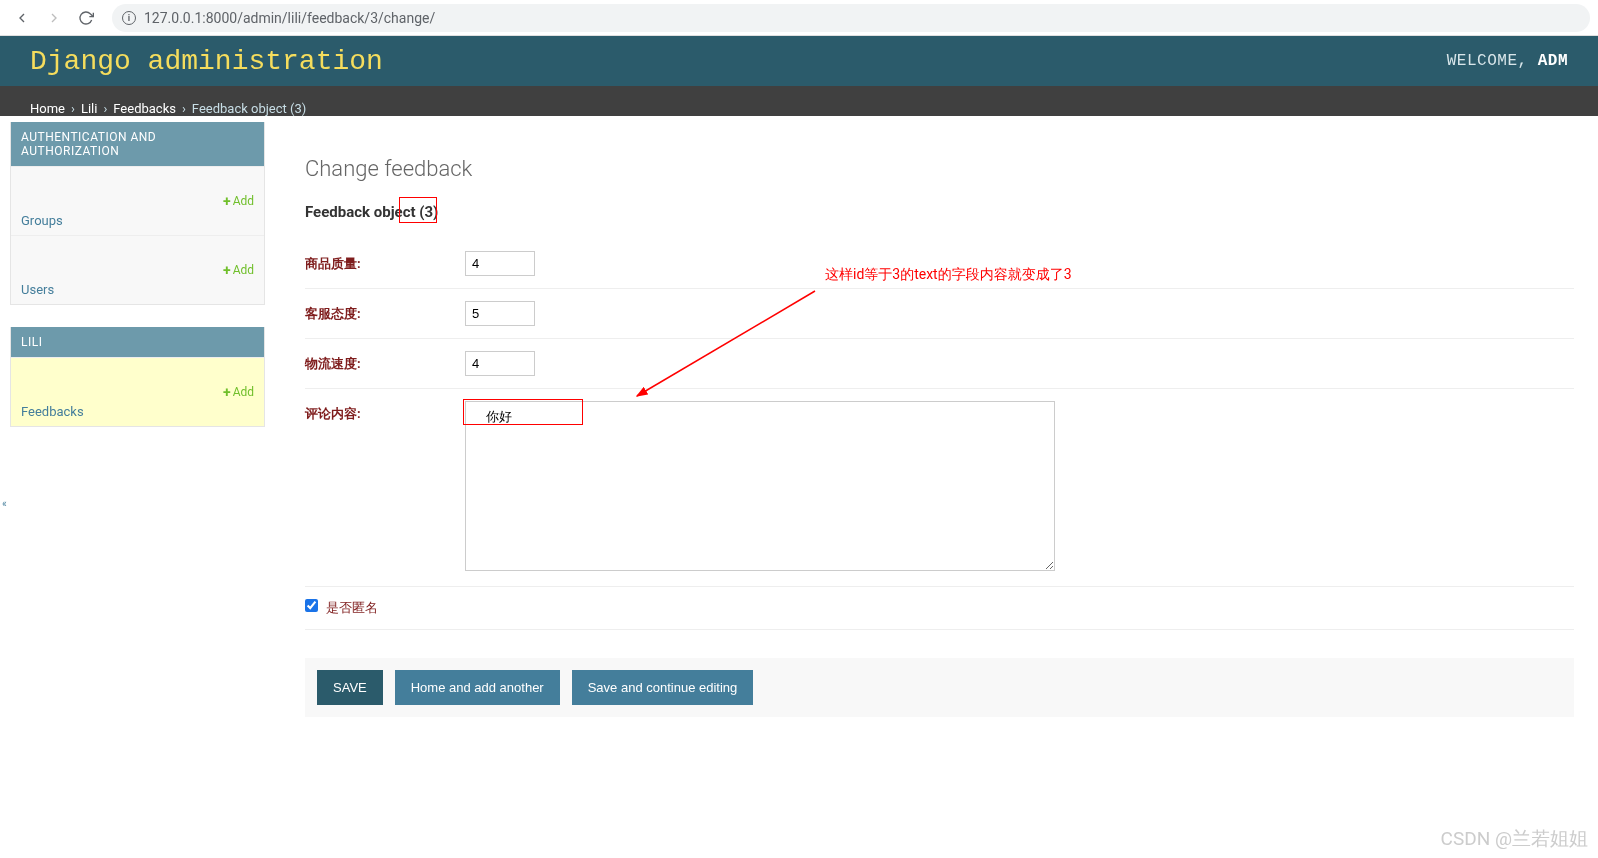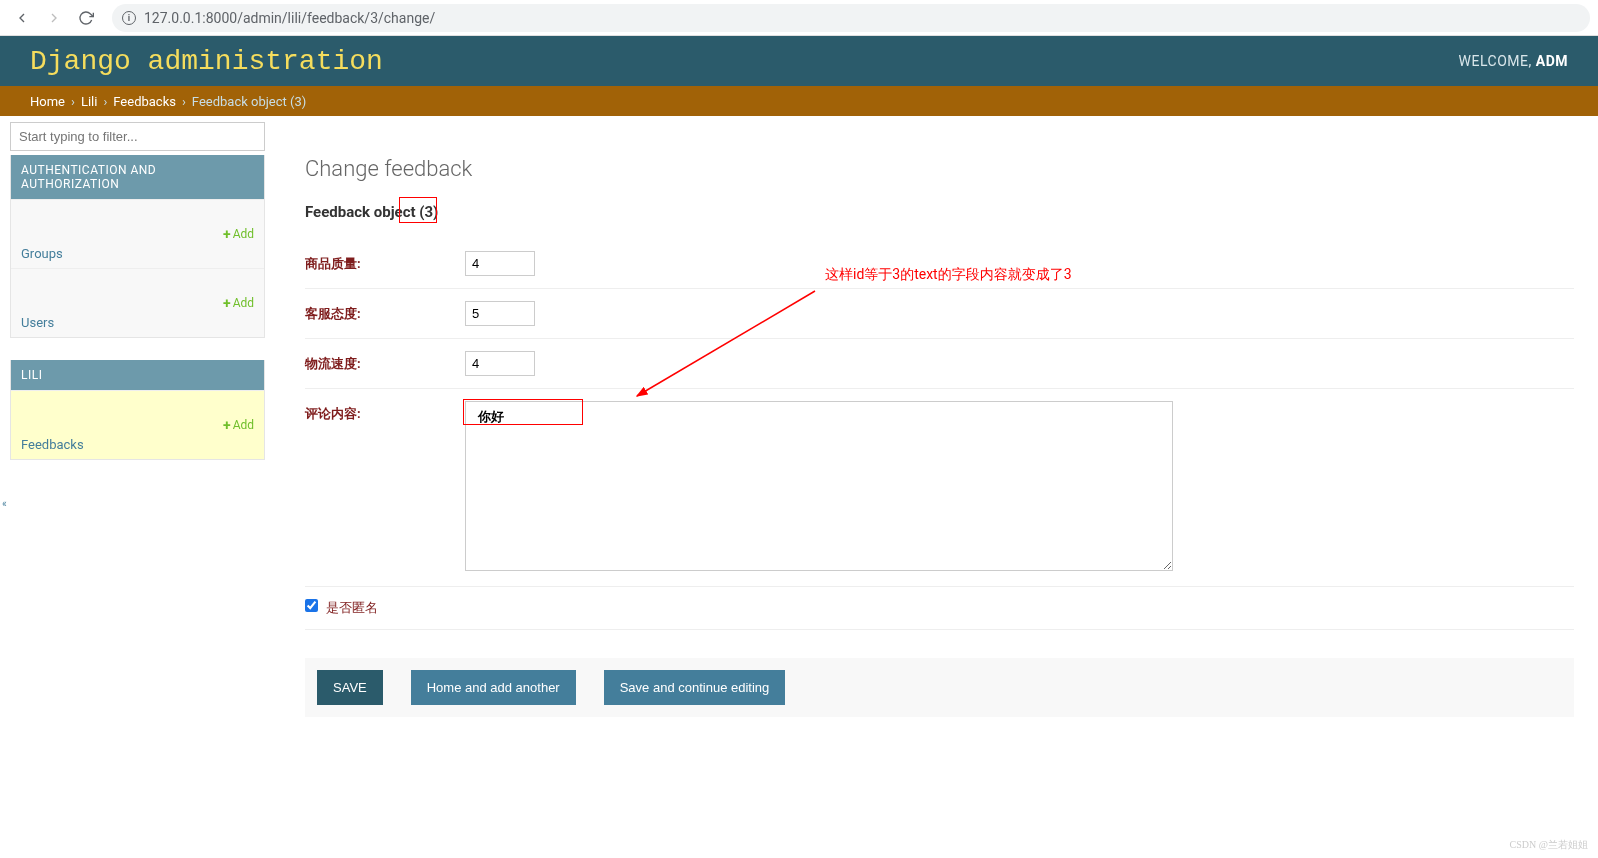--- a/index.html
+++ b/index.html
@@ -11,25 +11,25 @@
   .nav-arrows { display: flex; align-items: center; gap: 16px; padding-left: 6px; }
   .nav-arrow { width: 16px; height: 16px; display: flex; align-items: center; justify-content: center; color: #5f6368; cursor: pointer; }
   .nav-arrow.disabled { color: #bdbdbd; }
   .reload { width: 16px; height: 16px; color: #5f6368; cursor: pointer; }
   .url-bar { flex: 1; height: 28px; background: #f1f3f4; border-radius: 14px; display: flex; align-items: center; padding: 0 10px; gap: 8px; color: #5f6368; font-size: 14px; margin-left: 6px; }
   .url-icon { border: 1.4px solid #5f6368; border-radius: 50%; width: 14px; height: 14px; display: flex; align-items: center; justify-content: center; font-size: 9px; font-weight: bold; color:#5f6368; }
 
   
   .dj-header { background: #2b5b6b; color: #fff; height: 50px; display: flex; align-items: center; justify-content: space-between; padding: 0 30px; }
   .dj-brand { color: #f5dd5d; font-size: 28px; font-weight: 300; font-family: Liberation Mono, monospace; }
-  .dj-user { font-size: 14px; letter-spacing: .5px; color: #d9e6ea; }
+  .dj-user { font-size: 16px; letter-spacing: .5px; color: #d9e6ea; font-family: Liberation Mono, monospace; }
   .dj-user b { color: #fff; }
 
   
-  .breadcrumbs { background: #a16207; color: #cde; height: 30px; display: flex; align-items: center; padding: 0 30px; font-size: 13px; }
+  .breadcrumbs { background: #404040; color: #cde; height: 30px; display: flex; align-items: flex-end; padding: 0 30px; font-size: 13px; }
   .breadcrumbs .crumb { color: #fff; }
   .breadcrumbs .crumb.dim { color: #c7dde5; }
   .breadcrumbs .sep { margin: 0 6px; color: #c7dde5; }
 
   
   .page { display: flex; }
   .sidebar { width: 265px; padding: 6px 0 0 0; }
   .sidebar-inner { margin: 0 0 0 10px; }
   .filter-input { width: 255px; margin: 0 0 4px 0; padding: 6px 8px; border: 1px solid #ccc; font-size: 13px; color: #666; }
   .app { margin-bottom: 22px; border: 1px solid #e5e5e5; border-top: none; }
@@ -43,35 +43,35 @@
 
   .content { flex: 1; padding: 20px 24px 40px 40px; position: relative; margin-top: 20px; }
   h1.page-title { font-weight: 300; font-size: 22px; color: #666; margin-bottom: 22px; }
   .object-title { font-weight: bold; font-size: 15px; margin-bottom: 18px; position: relative; display: inline-block; }
   .red-box-title { border: 1.5px solid red; position:absolute; top:-6px; left:94px; width:38px; height:26px; pointer-events:none; }
 
   fieldset { border: none; }
   .form-row { display: flex; align-items: flex-start; padding: 12px 0; border-bottom: 1px solid #eee; }
   .form-row label { width: 160px; font-size: 13px; font-weight: bold; color: #7f1d1d; padding-top: 4px; }
   .form-row input[type=text], .form-row input[type=number] { width: 70px; padding: 4px 6px; border: 1px solid #ccc; font-size: 13px; }
-  .form-row textarea { width: 708px; height: 170px; padding: 6px 12px; border: 1px solid #ccc; font-size: 13px; resize: both; font-weight: bold; }
+  .form-row textarea { width: 590px; height: 170px; padding: 6px 20px; border: 1px solid #ccc; font-size: 13px; resize: both; }
   .textarea-wrap { position: relative; display:inline-block; }
   .red-box-textarea { border: 1.5px solid red; position:absolute; top:-2px; left:-2px; width:120px; height:26px; pointer-events:none; }
   .form-row.checkbox { align-items: flex-start; }
   .form-row.checkbox input { margin-right: 8px; accent-color:#1a73e8; }
   .form-row.checkbox label { width: auto; font-weight: normal; padding-top: 0; }
 
   .annotation { position: absolute; color: red; font-size: 14px; top: 130px; left: 560px; pointer-events:none; }
   .annotation svg { position:absolute; top: 20px; left: -200px; }
 
-  .submit-row { margin-top: 28px; background: #f8f8f8; padding: 12px; display: flex; gap: 28px; }
+  .submit-row { margin-top: 28px; background: #f8f8f8; padding: 12px; display: flex; gap: 12px; }
   .btn { background: #447e9b; color: #fff; border: none; padding: 10px 16px; font-size: 13px; cursor: pointer; }
   .btn.default { background: #2b5b6b; }
 
-  .watermark { position: fixed; right: 10px; bottom: 6px; color: #ccc; font-size: 10px; pointer-events:none;font-family:Liberation Serif, serif; }
+  .watermark { position: fixed; right: 10px; bottom: 6px; color: #ccc; font-size: 19px; pointer-events:none; }
   .collapse-handle { position:absolute; left:2px; top:498px; color:#447e9b; font-size:10px; }
 </style>
 </head>
 <body>
 
 <div class="browser-bar">
   <div class="nav-arrows">
     <span class="nav-arrow">
       <svg width="16" height="16" viewBox="0 0 24 24" fill="none" stroke="currentColor" stroke-width="2">
           <polyline points="15 18 9 12 15 6"></polyline>
@@ -110,21 +110,20 @@
   <span class="crumb">Feedbacks</span>
   <span class="sep">›</span>
   <span class="crumb dim">Feedback object (3)</span>
 </div>
 
 <div class="page">
 
   <div class="sidebar">
     <span class="collapse-handle">«</span>
     <div class="sidebar-inner">
-      <input class="filter-input" placeholder="Start typing to filter..." style="">
       <div class="app">
         <div class="app-caption">AUTHENTICATION AND AUTHORIZATION</div>
         <div class="app-row">
           <a class="model">Groups</a>
           <a class="add">
               <span class="plus-icon">+</span>
               <span>Add</span>
             </a>
         </div>
         <div class="app-row">

